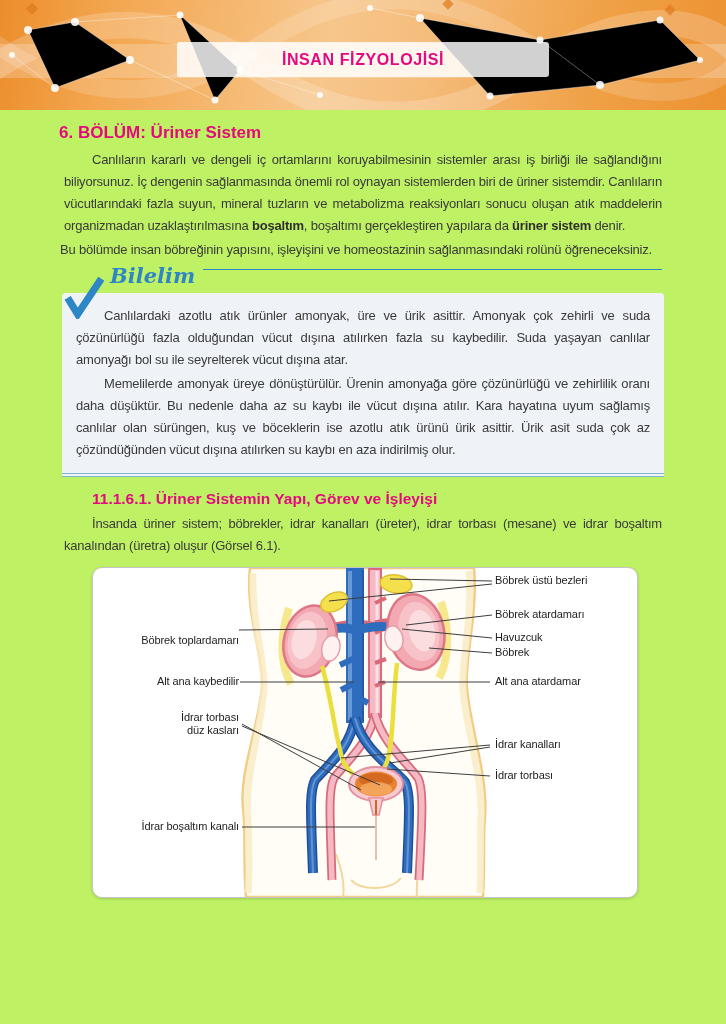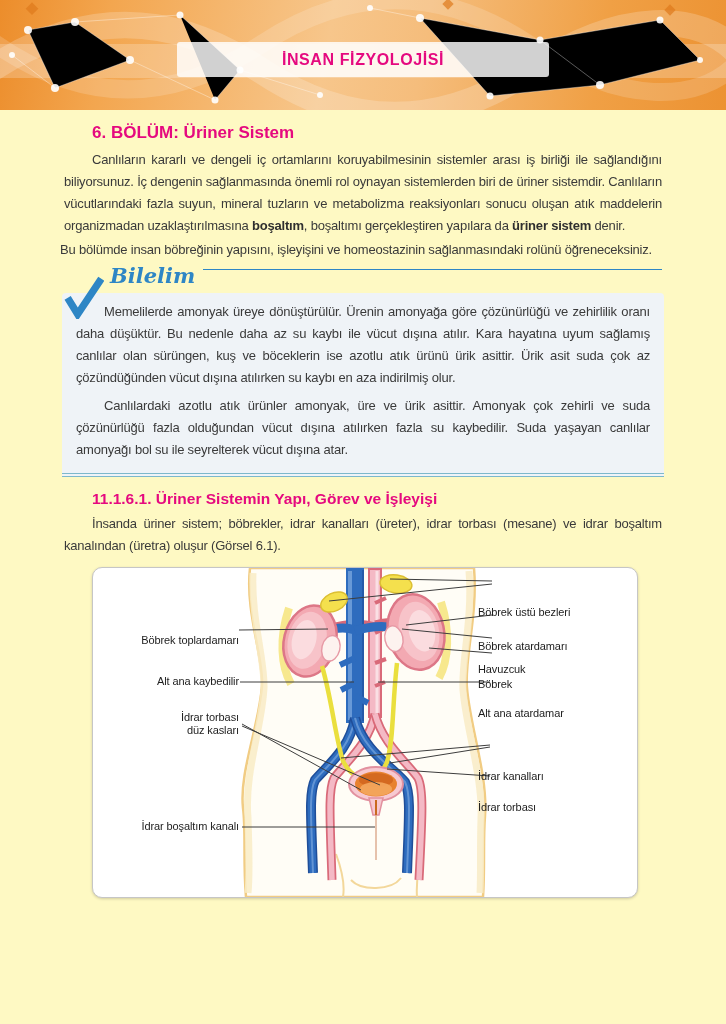--- a/index.html
+++ b/index.html
@@ -1,29 +1,29 @@
 <!DOCTYPE html>
 <html><head>
 <meta charset="utf-8">
 <style>
   html,body{margin:0;padding:0;background:#fff;}
-  .page{position:relative;width:726px;height:1024px;background:#fef9c3;overflow:hidden;
+  .page{position:relative;width:726px;height:1024px;background:#bef264;overflow:hidden;
         font-family:"Liberation Sans",sans-serif;color:#3a3a3a;}
 
   
   .header{position:relative;width:726px;height:110px;overflow:hidden;
     background:linear-gradient(100deg,#ec8d2b 0%,#f3a64f 15%,#f7c68b 45%,#f5bd7c 58%,#f0a045 82%,#ec9232 100%);}
   .header svg{position:absolute;inset:0;}
   .banner{position:absolute;left:50%;top:42px;transform:translateX(-50%);
     width:372px;height:35px;background:rgba(255,255,255,.82);border-radius:3px;
     text-align:center;line-height:35px;font-size:16px;font-weight:bold;
     letter-spacing:.6px;color:#e5097f;}
 
   
-  h1.section{margin:12px 64px 0 92px;font-size:17px;font-weight:bold;color:#e5097f;line-height:21px;}
+  h1.section{margin:12px 64px 0 59px;font-size:17px;font-weight:bold;color:#e5097f;line-height:21px;}
   h2.subsection{margin:12px 64px 0 92px;font-size:15.5px;font-weight:bold;color:#e5097f;line-height:20px;}
   p.body{margin:6px 64px 0 64px;font-size:13px;line-height:22px;letter-spacing:-.2px;
          text-align:justify;text-indent:28px;}
   p.body b{color:#2f2f2f;}
   p.tight{margin-top:2px;margin-left:32px;}
 
   
   .bilelim-row{position:relative;margin:2px 64px 0 64px;height:30px;display:flex;align-items:flex-start;z-index:2;}
   .check{width:40px;height:46px;margin:10px 6px -18px 0;flex:0 0 auto;}
   .bilelim-title{font-family:"DejaVu Serif",serif;font-style:italic;font-weight:bold;
@@ -32,21 +32,21 @@
   .callout{margin:0 62px;background:#eff3f7;border-radius:4px 4px 0 0;
     border-bottom:4px double #7db8cb;padding:6px 14px 12px 14px;}
   .callout p.body{margin-left:0;margin-right:0;}
 
   
   .figure-wrap{margin:10px 0 0 92px;width:544px;}
   .fig-box{position:relative;width:544px;height:329px;background:#fff;
     border:1px solid #c6c6c6;border-radius:10px;box-shadow:0 1px 3px rgba(0,0,0,.18);overflow:hidden;}
   .fig-box > svg{position:absolute;left:0;top:0;}
   .fl{position:absolute;font-size:11px;line-height:13px;color:#1d1d1d;letter-spacing:-.1px;}
-  .fl.right{left:385px;margin-top:32px;}
+  .fl.right{left:402px;}
   .fl.leftcol{left:10px;width:136px;text-align:right;}
   .caption{margin-top:9px;text-align:center;font-style:italic;font-size:12.5px;color:#3f3f3f;}
   .pageno{margin-top:12px;text-align:center;font-size:13px;color:#333;}
 </style>
 </head>
 <body>
 
 <div class="page">
 
   <header class="header">
@@ -99,22 +99,22 @@
 
   <div class="bilelim-row">
     <svg class="check" viewBox="0 0 44 48">
       <path d="M4,26 L15,44 L41,5" stroke="#2e86c5" stroke-width="8" fill="none"></path>
     </svg>
     <span class="bilelim-title">Bilelim</span>
     <div class="bilelim-rule"></div>
   </div>
 
   <div class="callout">
+    <p class="body">Canlılardaki azotlu atık ürünler amonyak, üre ve ürik asittir. Amonyak çok zehirli ve suda çözünürlüğü fazla olduğundan vücut dışına atılırken fazla su kaybedilir. Suda yaşayan canlılar amonyağı bol su ile seyrelterek vücut dışına atar.</p>
     <p class="body tight">Memelilerde amonyak üreye dönüştürülür. Ürenin amonyağa göre çözünürlüğü ve zehirlilik oranı daha düşüktür. Bu nedenle daha az su kaybı ile vücut dışına atılır. Kara hayatına uyum sağlamış canlılar olan sürüngen, kuş ve böceklerin ise azotlu atık ürünü ürik asittir. Ürik asit suda çok az çözündüğünden vücut dışına atılırken su kaybı en aza indirilmiş olur.</p>
-    <p class="body">Canlılardaki azotlu atık ürünler amonyak, üre ve ürik asittir. Amonyak çok zehirli ve suda çözünürlüğü fazla olduğundan vücut dışına atılırken fazla su kaybedilir. Suda yaşayan canlılar amonyağı bol su ile seyrelterek vücut dışına atar.</p>
   </div>
 
   <h2 class="subsection">11.1.6.1. Üriner Sistemin Yapı, Görev ve İşleyişi</h2>
   <p class="body" style="margin-top:4px;">İnsanda üriner sistem; böbrekler, idrar kanalları (üreter), idrar torbası (mesane) ve idrar boşaltım kanalından (üretra) oluşur (Görsel 6.1).</p>
 
   <figure class="figure-wrap" style="margin:10px 0 0 92px;">
     <div class="fig-box">
       <svg width="544" height="329" viewBox="0 0 544 329">
 
         <path d="M153,329 C150,295 153,262 150,240 C146,205 166,158 169,118 C171,90 152,45 157,0 L381,0 C385,48 371,92 374,120 C377,158 395,208 392,248 C390,272 392,300 390,329 Z" fill="#fffdf6" stroke="#f1cc83" stroke-width="2.5"></path>

